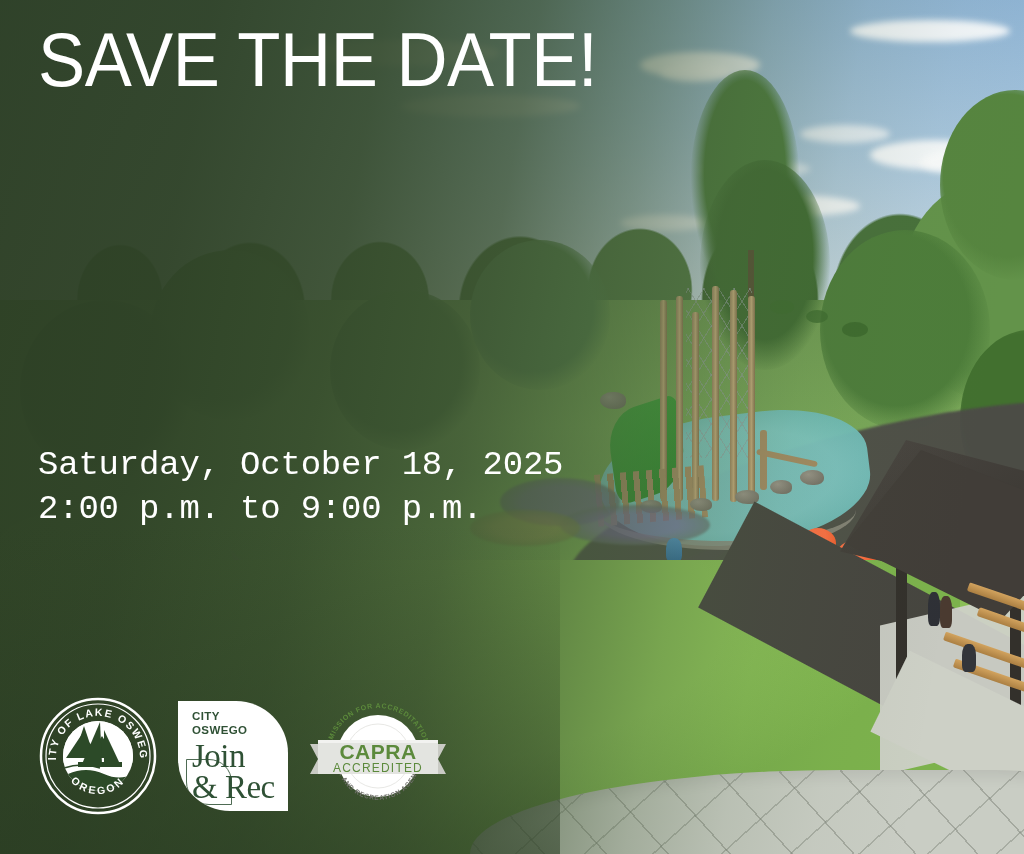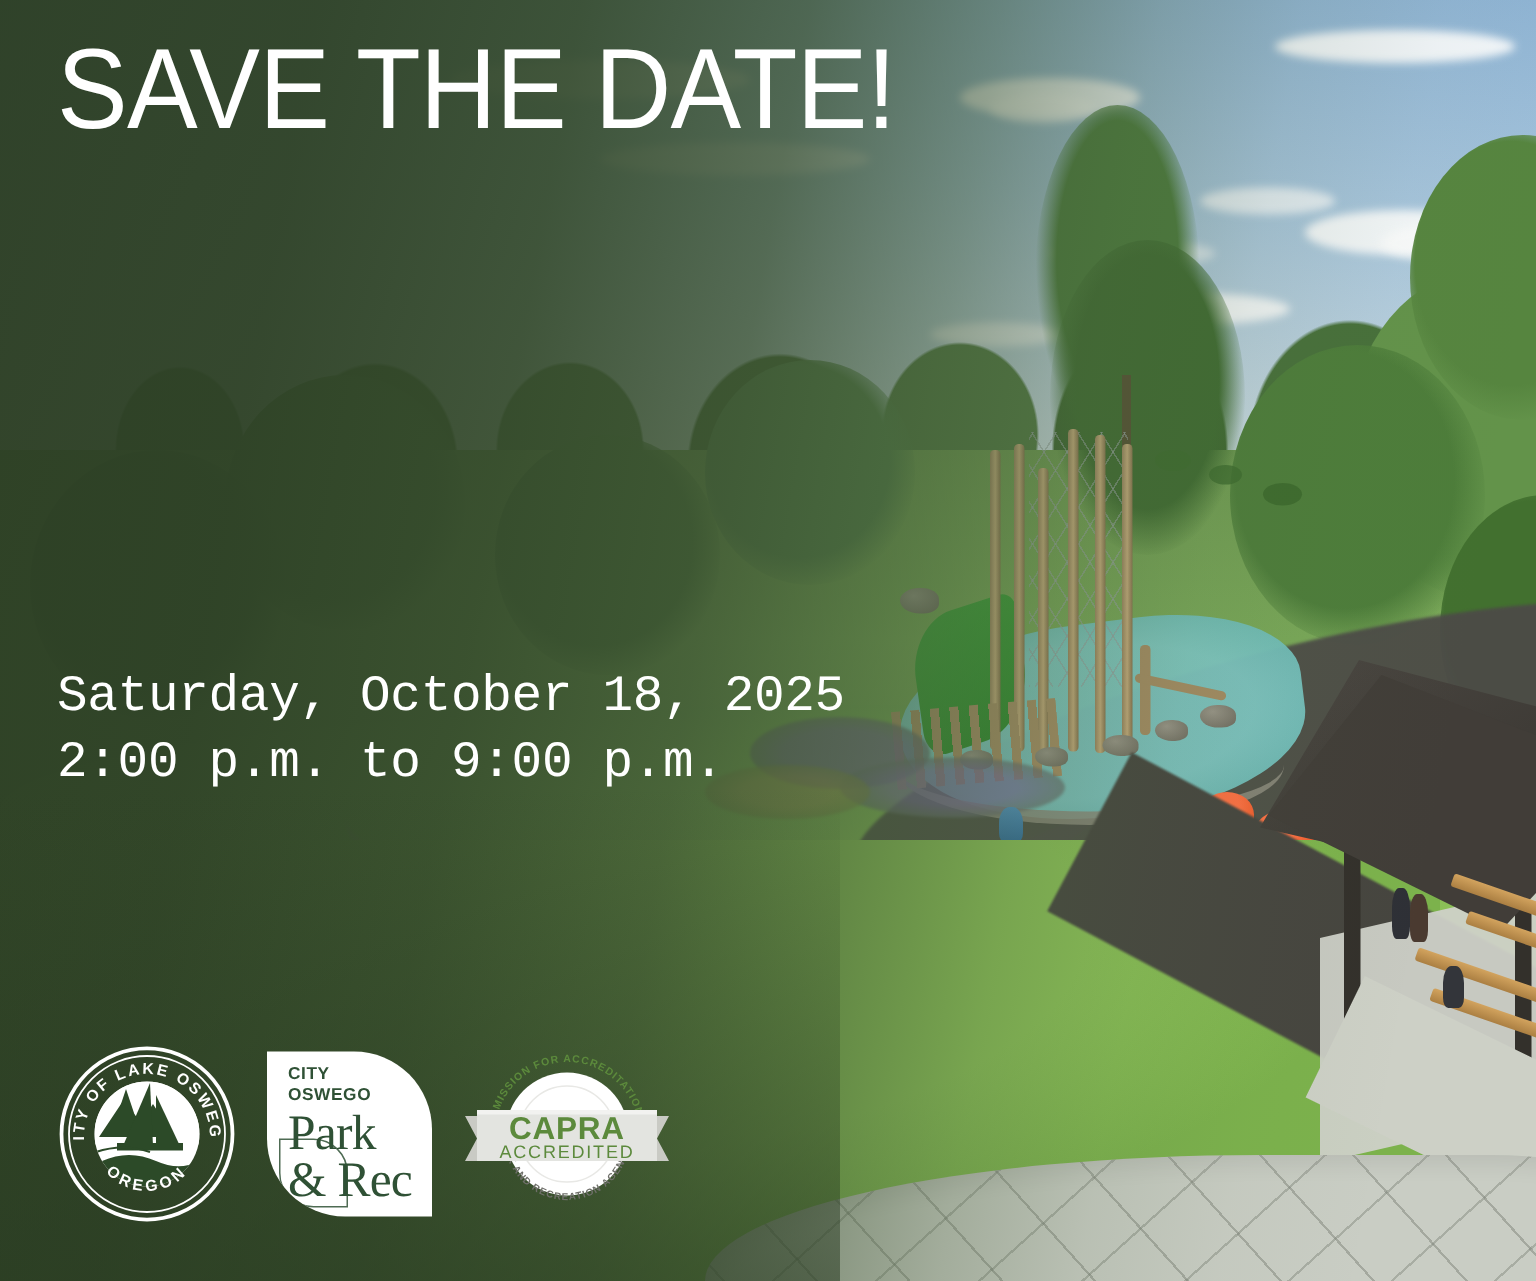--- a/index.html
+++ b/index.html
@@ -401,21 +401,21 @@
           <text font-family="Liberation Sans, sans-serif" font-size="10.5" font-weight="bold" fill="#ffffff" letter-spacing="2.6">
             <textPath href="#arcBot" startOffset="50%" text-anchor="middle">OREGON</textPath>
           </text>
         </svg>
       </div>
 
       <div class="parksrec">
         <div class="pr-leaf"></div>
         <div class="pr-small">CITY</div>
         <div class="pr-small">OSWEGO</div>
-        <div class="pr-parks">Park</div>
+        <div class="pr-parks">Join</div>
         <div class="pr-rec">&amp; Rec</div>
       </div>
 
       <div class="capra">
         <svg width="140" height="112" viewBox="0 0 140 112">
           <defs>
             <path id="cArcTop" d="M 22,56 A 34,34 0 0 1 118,56" fill="none"></path>
             <path id="cArcBot" d="M 28,58 A 28,28 0 0 0 112,58" fill="none"></path>
           </defs>
           <circle cx="70" cy="56" r="41" fill="#ffffff"></circle>

